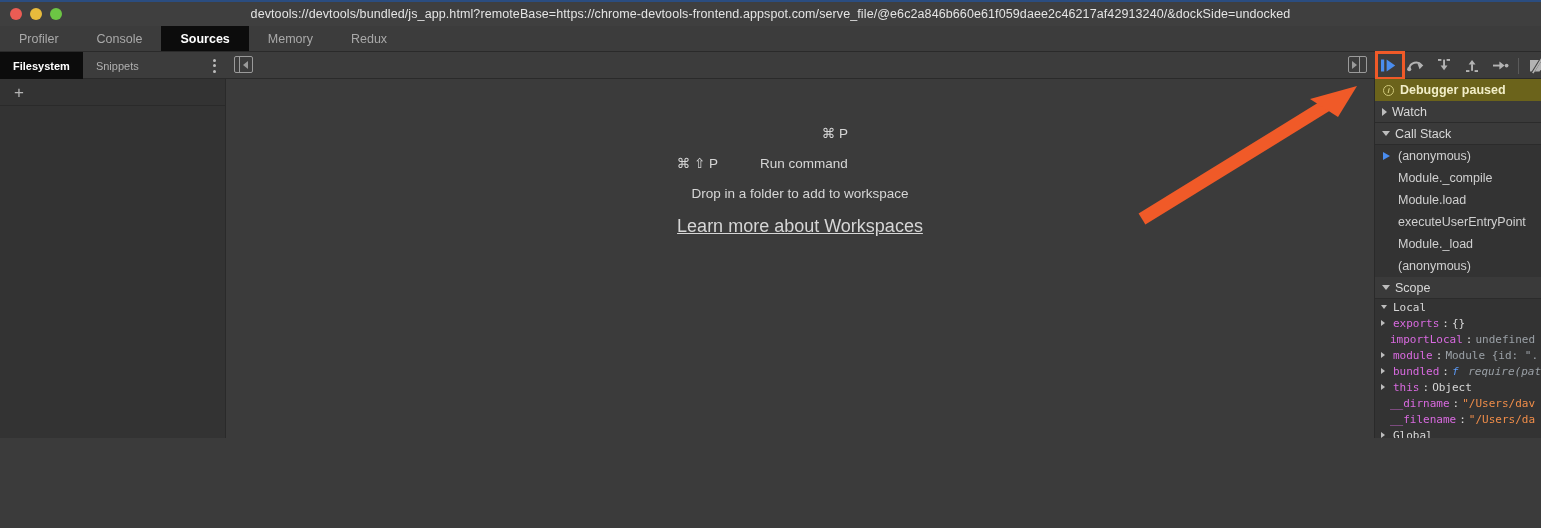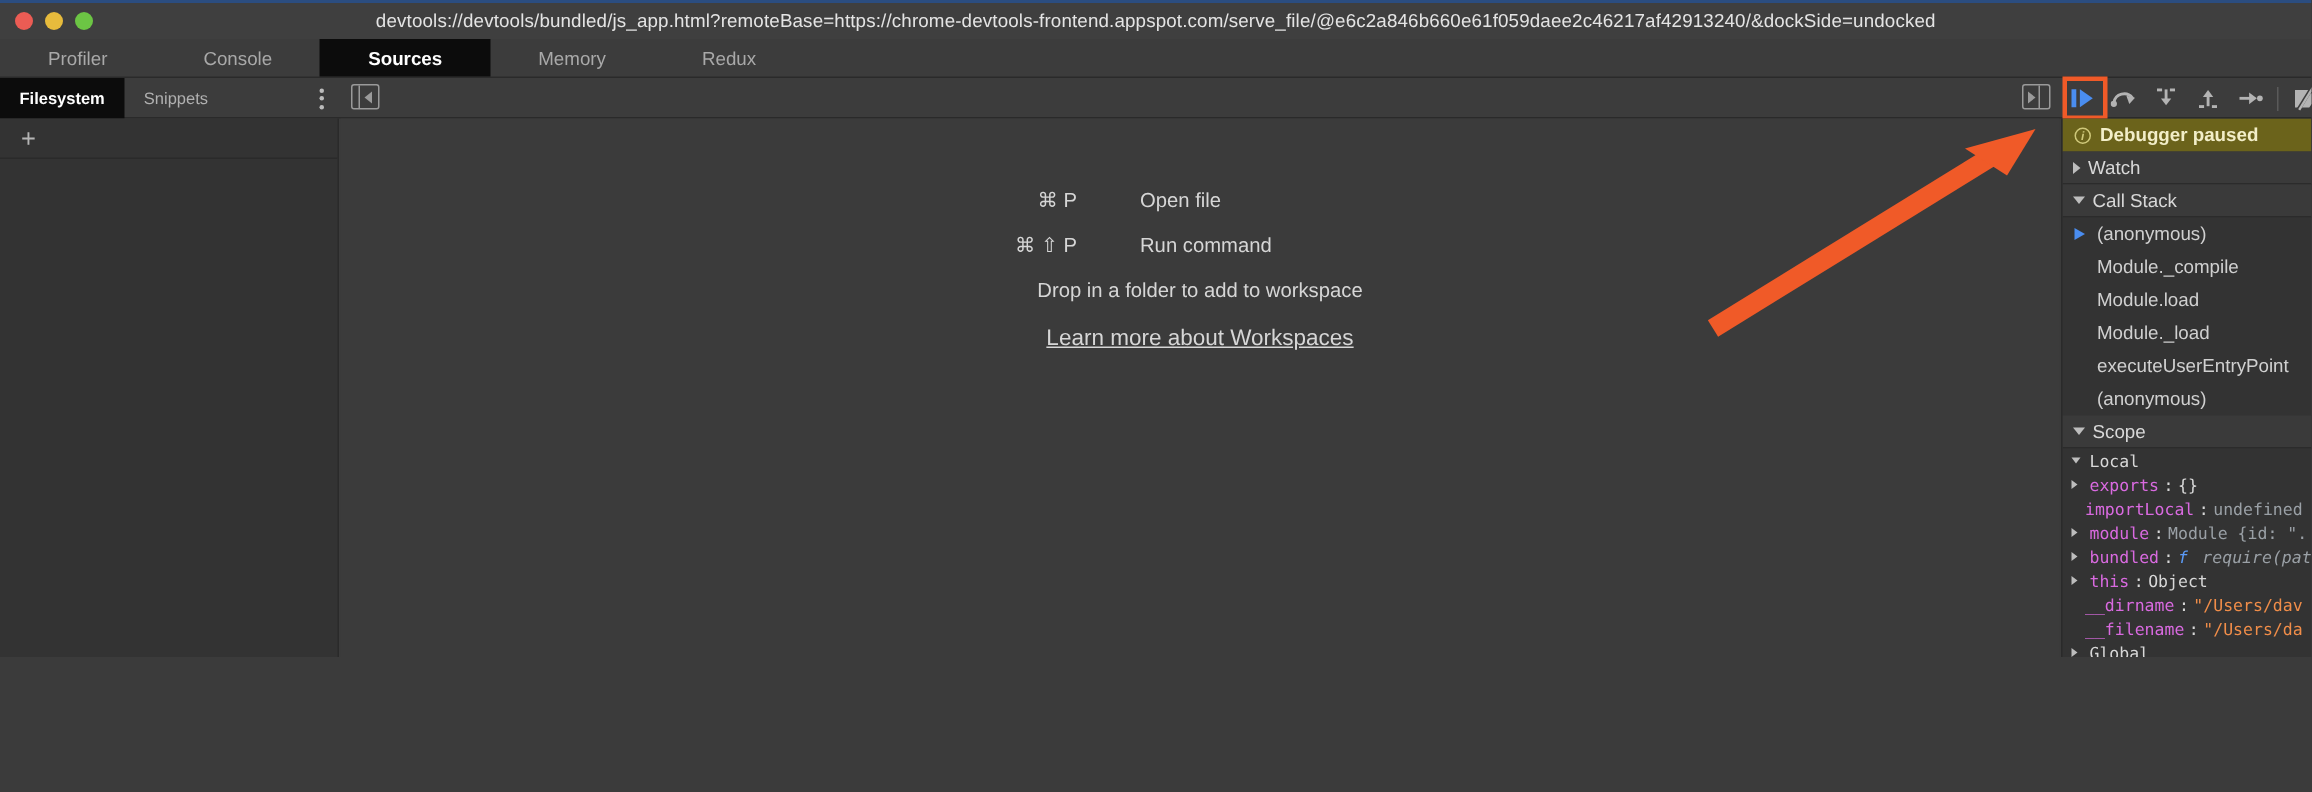--- a/index.html
+++ b/index.html
@@ -31,21 +31,21 @@
   }
 
   
   .tabstrip {
     position: absolute; left: 0; top: 26px; width: 1541px; height: 26px;
     background: #3c3c3c;
     border-bottom: 1px solid #2a2a2a;
     display: flex; align-items: stretch;
   }
   .tab {
-    display: flex; align-items: center; padding: 0 32px;
+    display: flex; align-items: center; padding: 0 19px;
     font-size: 12.5px; color: #a9a9a9; white-space: nowrap; cursor: default;
   }
   .tab.active { background: #0c0c0c; color: #ffffff; font-weight: bold; }
 
   
   .subbar {
     position: absolute; left: 0; top: 52px; width: 1541px; height: 27px;
     background: #3c3c3c; border-bottom: 1px solid #2a2a2a;
   }
   .nav-tabs { position: absolute; left: 0; top: 0; height: 27px; display: flex; align-items: stretch; }
@@ -121,21 +121,21 @@
     display: flex; align-items: center; justify-content: center;
     height: 30px; font-size: 13.5px; color: #d6d6d6;
   }
   .hint-keys {
     width: 180px; text-align: right; padding-right: 42px;
     font-size: 13.5px; color: #d6d6d6; white-space: nowrap;
   }
   .hint-label { width: 260px; text-align: left; font-size: 13.5px; color: #d6d6d6; }
   .hint-center { text-align: center; font-size: 13.5px; color: #d6d6d6; height: 32px; line-height: 32px; }
   .hint-link {
-    text-align: center; font-size: 15px; color: #d6d6d6;
+    text-align: center; font-size: 18px; color: #d6d6d6;
     text-decoration: underline; height: 32px; line-height: 32px; cursor: pointer;
   }
 
   
   .sidebar {
     position: absolute; left: 1374px; top: 79px; width: 167px; height: 449px;
     background: #333333; border-left: 1px solid #2a2a2a; overflow: hidden;
     font-size: 12.5px; color: #d4d4d4;
   }
   .paused-banner {
@@ -287,21 +287,20 @@
   <div class="navigator">
     <div class="nav-addrow">
       <span class="nav-plus">+</span>
     </div>
   </div>
 
   <div class="editor">
     <div class="hints">
       <div class="hint-row">
         <span class="hint-keys">⌘ P</span>
-        <span class="hint-label">Open file</span>
       </div>
       <div class="hint-row">
         <span class="hint-keys">⌘ ⇧ P</span>
         <span class="hint-label">Run command</span>
       </div>
       <div class="hint-center">Drop in a folder to add to workspace</div>
       <div class="hint-link">Learn more about Workspaces</div>
     </div>
   </div>
 
@@ -331,25 +330,25 @@
     <div class="stack-row">
       <span class="marker"></span>
       <span>Module._compile</span>
     </div>
     <div class="stack-row">
       <span class="marker"></span>
       <span>Module.load</span>
     </div>
     <div class="stack-row">
       <span class="marker"></span>
+      <span>executeUserEntryPoint</span>
+    </div>
+    <div class="stack-row">
+      <span class="marker"></span>
       <span>Module._load</span>
-    </div>
-    <div class="stack-row">
-      <span class="marker"></span>
-      <span>executeUserEntryPoint</span>
     </div>
     <div class="stack-row">
       <span class="marker"></span>
       <span>(anonymous)</span>
     </div>
 
     <div class="sec-header">
       <span class="tri down"></span>
       <span>Scope</span>
     </div>

